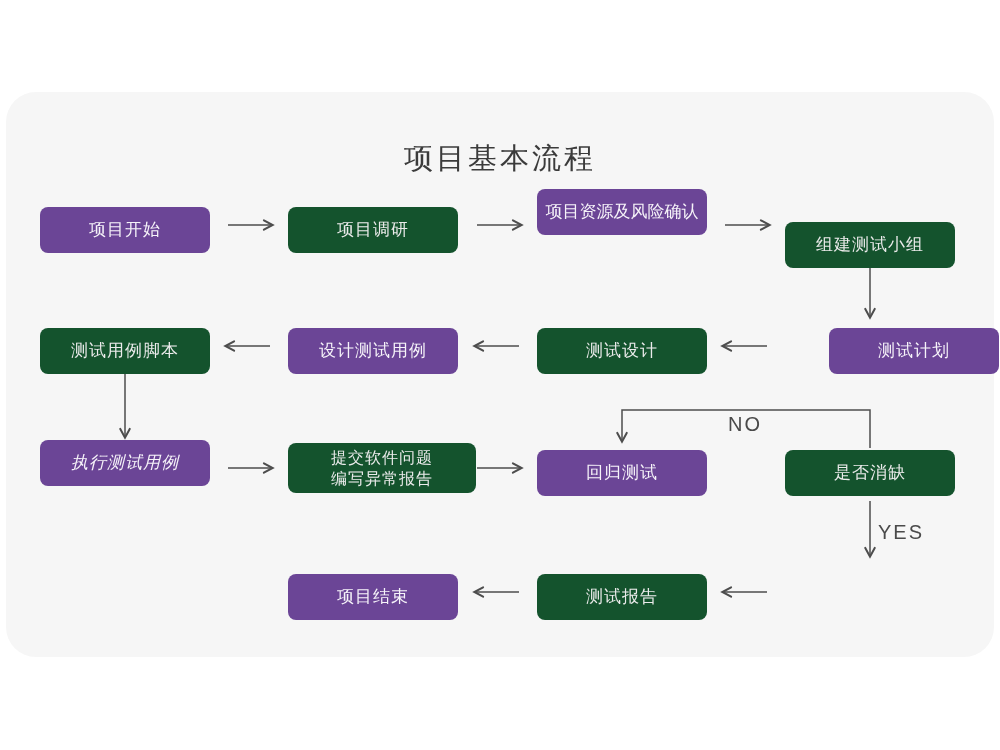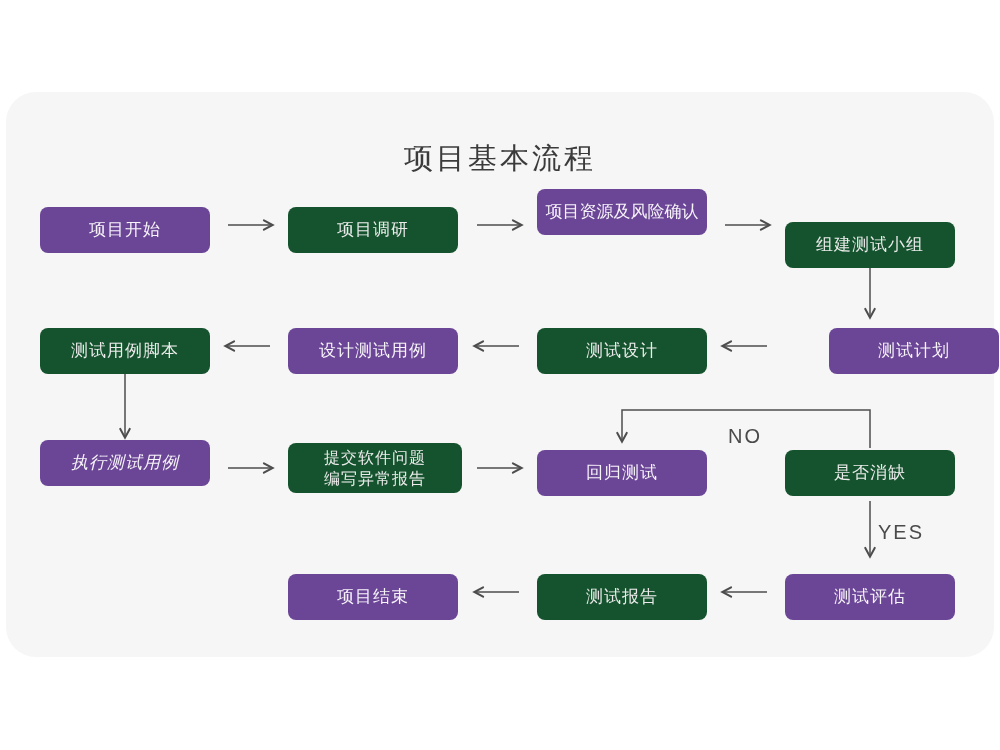--- a/index.html
+++ b/index.html
@@ -36,21 +36,21 @@
     flex-direction: column;
     align-items: center;
     justify-content: center;
     font-size: 17px;
     letter-spacing: 1px;
     line-height: 1.2;
     white-space: nowrap;
   }
   .node.purple { background: #6b4596; color: #f6f3f9; }
   .node.gray   { background: #14532d; color: #ebebeb; }
-  .node.tall   { width: 174px; height: 50px; font-size: 16px; line-height: 21px; }
+  .node.tall   { width: 188px; height: 50px; font-size: 16px; line-height: 21px; }
   .branch-label {
     position: absolute;
     font-size: 20px;
     letter-spacing: 2px;
     color: #4a4a4a;
     text-align: right;
   }
   .edges-svg {
     position: absolute;
     left: 0; top: 0;
@@ -91,21 +91,21 @@
     <line x1="477" y1="468" x2="521" y2="468" marker-end="url(#ah)"></line>
 
     <path d="M870,448 L870,410 L622,410 L622,441" marker-end="url(#ah)"></path>
 
     <line x1="870" y1="501" x2="870" y2="556" marker-end="url(#ah)"></line>
 
     <line x1="767" y1="592" x2="723" y2="592" marker-end="url(#ah)"></line>
     <line x1="519" y1="592" x2="475" y2="592" marker-end="url(#ah)"></line>
   </svg>
 
-  <div class="branch-label" style="left:700px; top:413px; width:90px; text-align:center;margin-top:12px;">NO</div>
+  <div class="branch-label" style="left:700px; top:413px; width:90px; text-align:center;">NO</div>
   <div class="branch-label" style="left:878px; top:521px;">YES</div>
 
   <div class="node purple" style="left:40px;  top:207px;">
     <span>项目开始</span>
   </div>
   <div class="node gray" style="left:288px; top:207px;">
     <span>项目调研</span>
   </div>
   <div class="node purple" style="left:537px; top:189px; letter-spacing:0;">
     <span>项目资源及风险确认</span>
@@ -140,17 +140,14 @@
   <div class="node gray" style="left:785px; top:450px;">
     <span>是否消缺</span>
   </div>
 
   <div class="node gray" style="left:537px; top:574px;">
     <span>测试报告</span>
   </div>
   <div class="node purple" style="left:288px; top:574px;">
     <span>项目结束</span>
   </div>
-  <div class="node purple" style="left:785px; top:574px;">
-    <span>测试评估</span>
-  </div>
 
 </div>
 
 </body></html>

